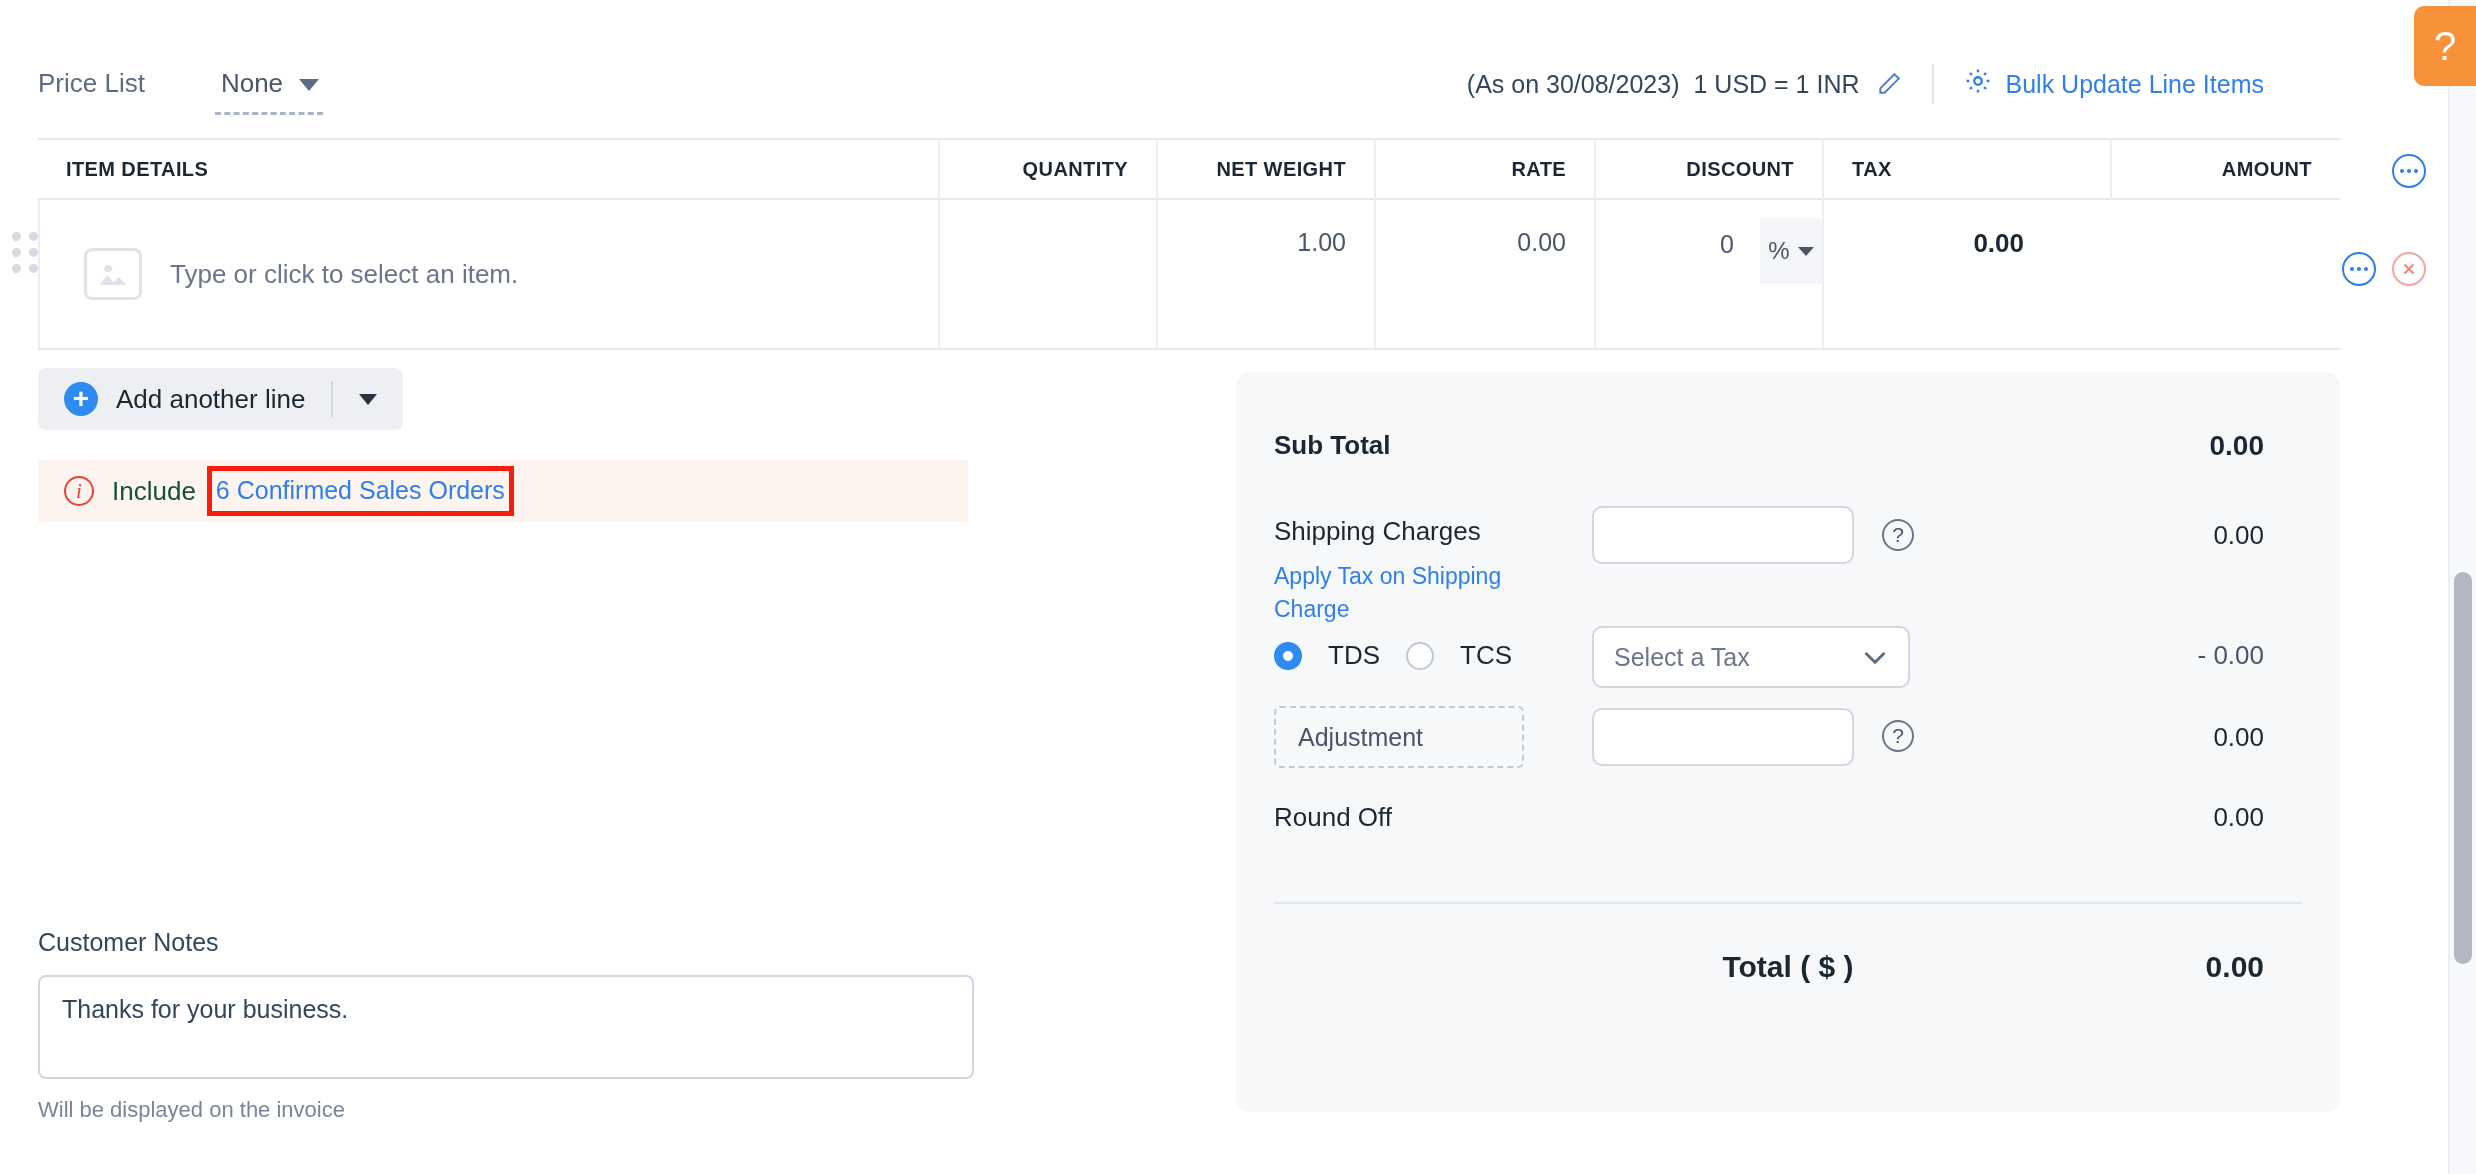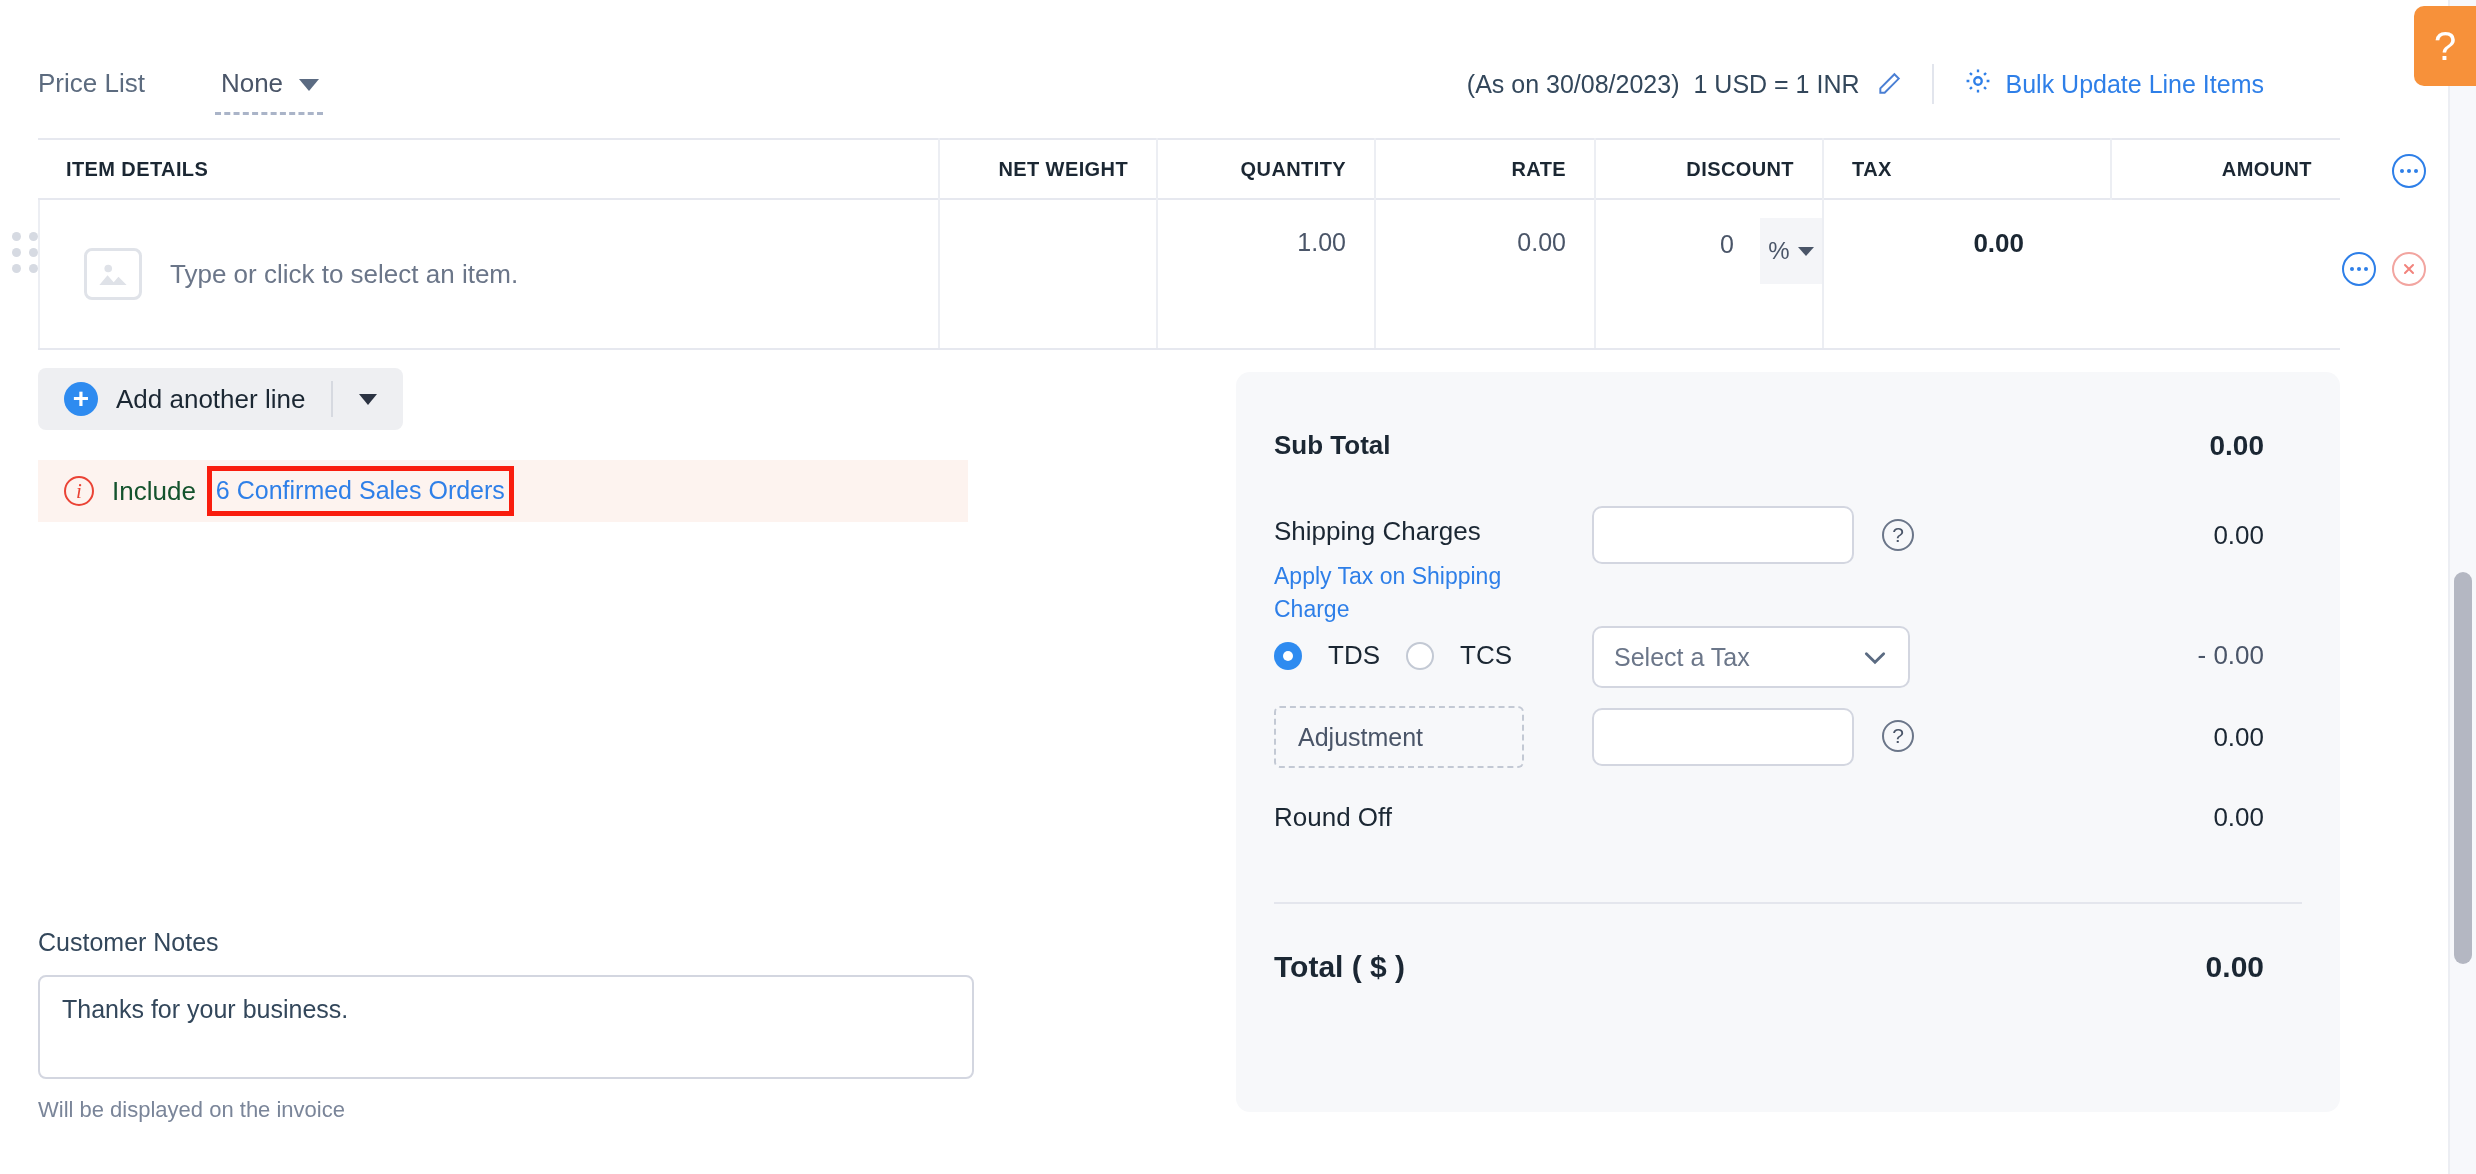--- a/index.html
+++ b/index.html
@@ -207,21 +207,21 @@
 
   .adj-label-box {
     position:absolute; left:0; top:0; width:250px; height:62px;
     border:2px dashed #c3c9d4; border-radius:6px; background:transparent;
     display:flex; align-items:center; padding-left:22px; font-size:25px; color:#4a5568; cursor:pointer;
   }
   .adj-input { position:absolute; left:318px; top:2px; }
   .adj-help { position:absolute; left:608px; top:14px; }
 
   .divider { position:absolute; left:38px; top:530px; width:1028px; height:2px; background:#e4e6ed; }
-  .r-total { position:absolute; left:38px; top:578px; width:1028px; }
+  .r-total { position:absolute; left:38px; top:578px; width:1028px;justify-content:center; }
 
   
   .help-fab {
     position:absolute; right:0; top:6px; width:62px; height:80px;
     background:#f7913a; border-radius:10px 0 0 10px;
     display:flex; align-items:center; justify-content:center;
     color:#fff; font-size:40px; cursor:pointer;
   }
   .scroll-track { position:absolute; right:0; top:0; width:26px; height:1174px; background:#f7f8fb; }
   .scroll-thumb { position:absolute; right:4px; top:572px; width:18px; height:392px; background:#b4b7c2; border-radius:9px; cursor:pointer; }
@@ -261,22 +261,22 @@
         </span>
         <span>Bulk Update Line Items</span>
       </span>
     </div>
   </div>
 
   <div class="table">
 
     <div class="thead">
       <div class="th l c-item">ITEM DETAILS</div>
+      <div class="th r c-qty">QUANTITY</div>
       <div class="th r c-net">NET WEIGHT</div>
-      <div class="th r c-qty">QUANTITY</div>
       <div class="th r c-rate">RATE</div>
       <div class="th r c-disc">DISCOUNT</div>
       <div class="th l c-tax">TAX</div>
       <div class="th r c-amt">AMOUNT</div>
       <div class="hdr-actions">
         <span class="circle-btn">
           <span class="dots">
               <i></i>
               <i></i>
               <i></i>

